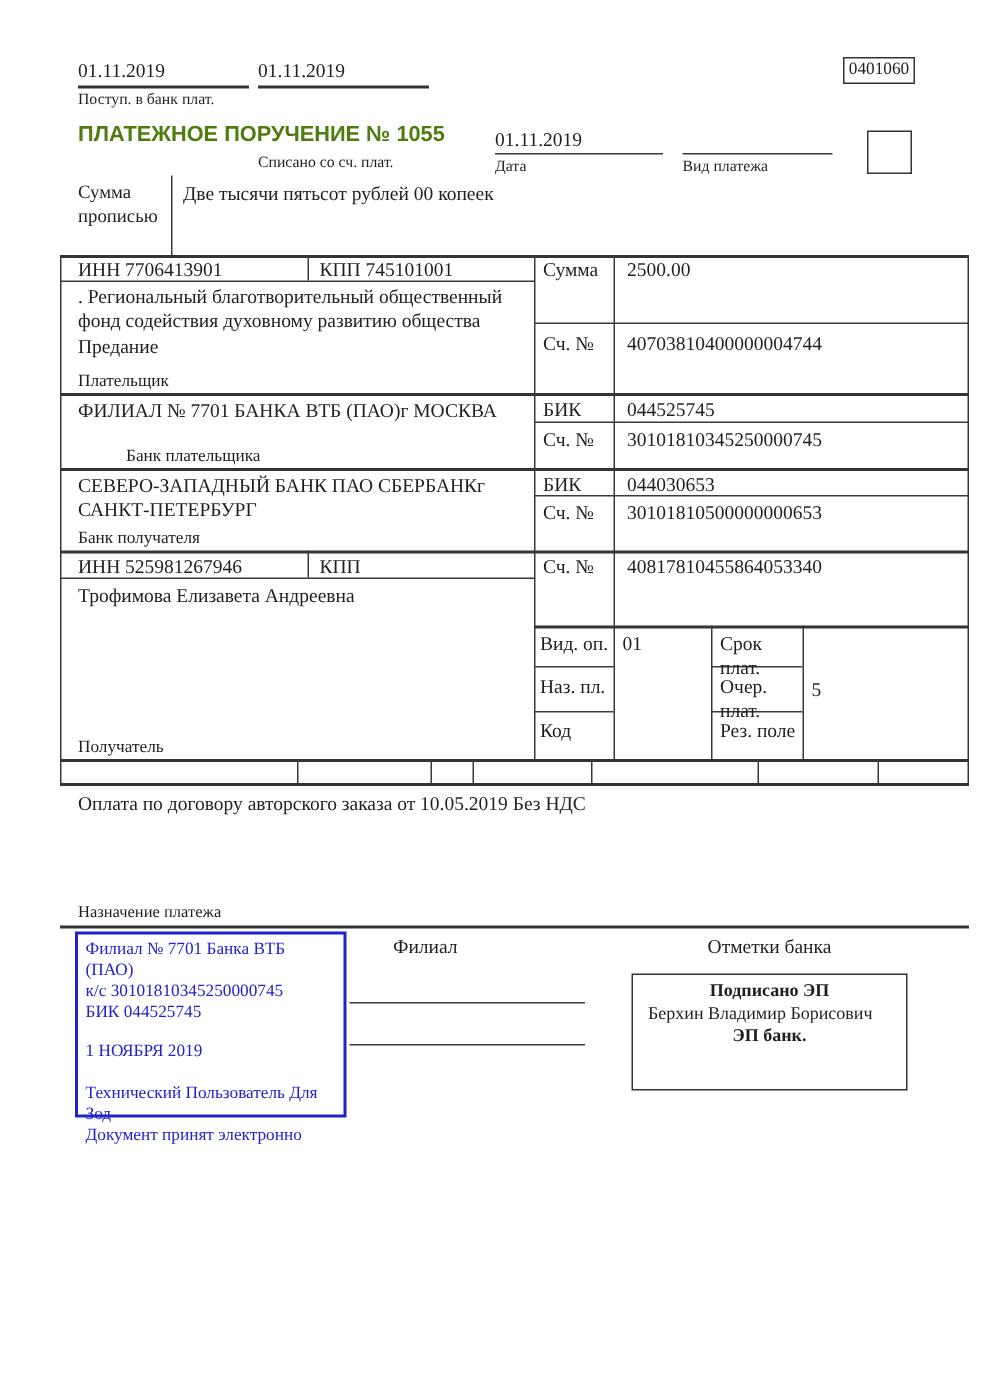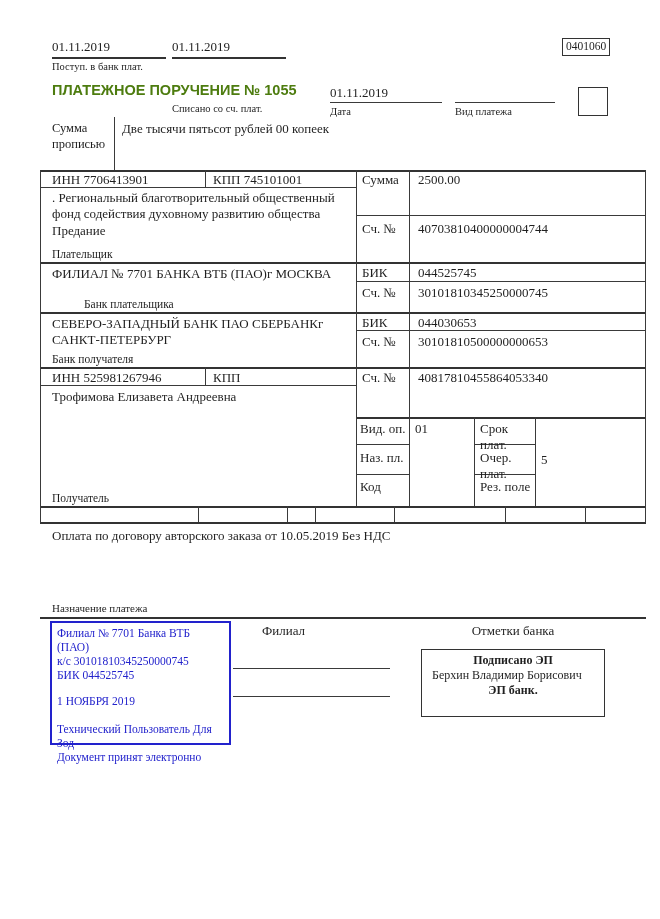--- a/index.html
+++ b/index.html
@@ -20,21 +20,21 @@
   }
   .box { position: absolute; border: 1.5px solid #333; background: #fff; }
   .codebox { text-align: center; font-size: 11.5px; line-height: 15px; }
   .stamp {
     position: absolute; left: 50px; top: 621px; width: 181px; height: 124px;
     border: 2px solid #2222cc; color: #2222cc;
     font-size: 11.5px; line-height: 1.22; padding: 3px 5px;
   }
   .stamp div { white-space: pre-wrap; }
   .marksbox {
-    position: absolute; left: 421px; top: 649px; width: 184px; height: 68px;
+    position: absolute; left: 421px; top: 649px; width: 184px; height: 78px;
     border: 1.5px solid #333; padding: 3px 4px; font-size: 12px; line-height: 1.25;
   }
   .center { text-align: center; }
   .bold { font-weight: bold; }
   .ital { font-style: italic; }
 </style>
 </head>
 <body>
 
 <div id="page">

